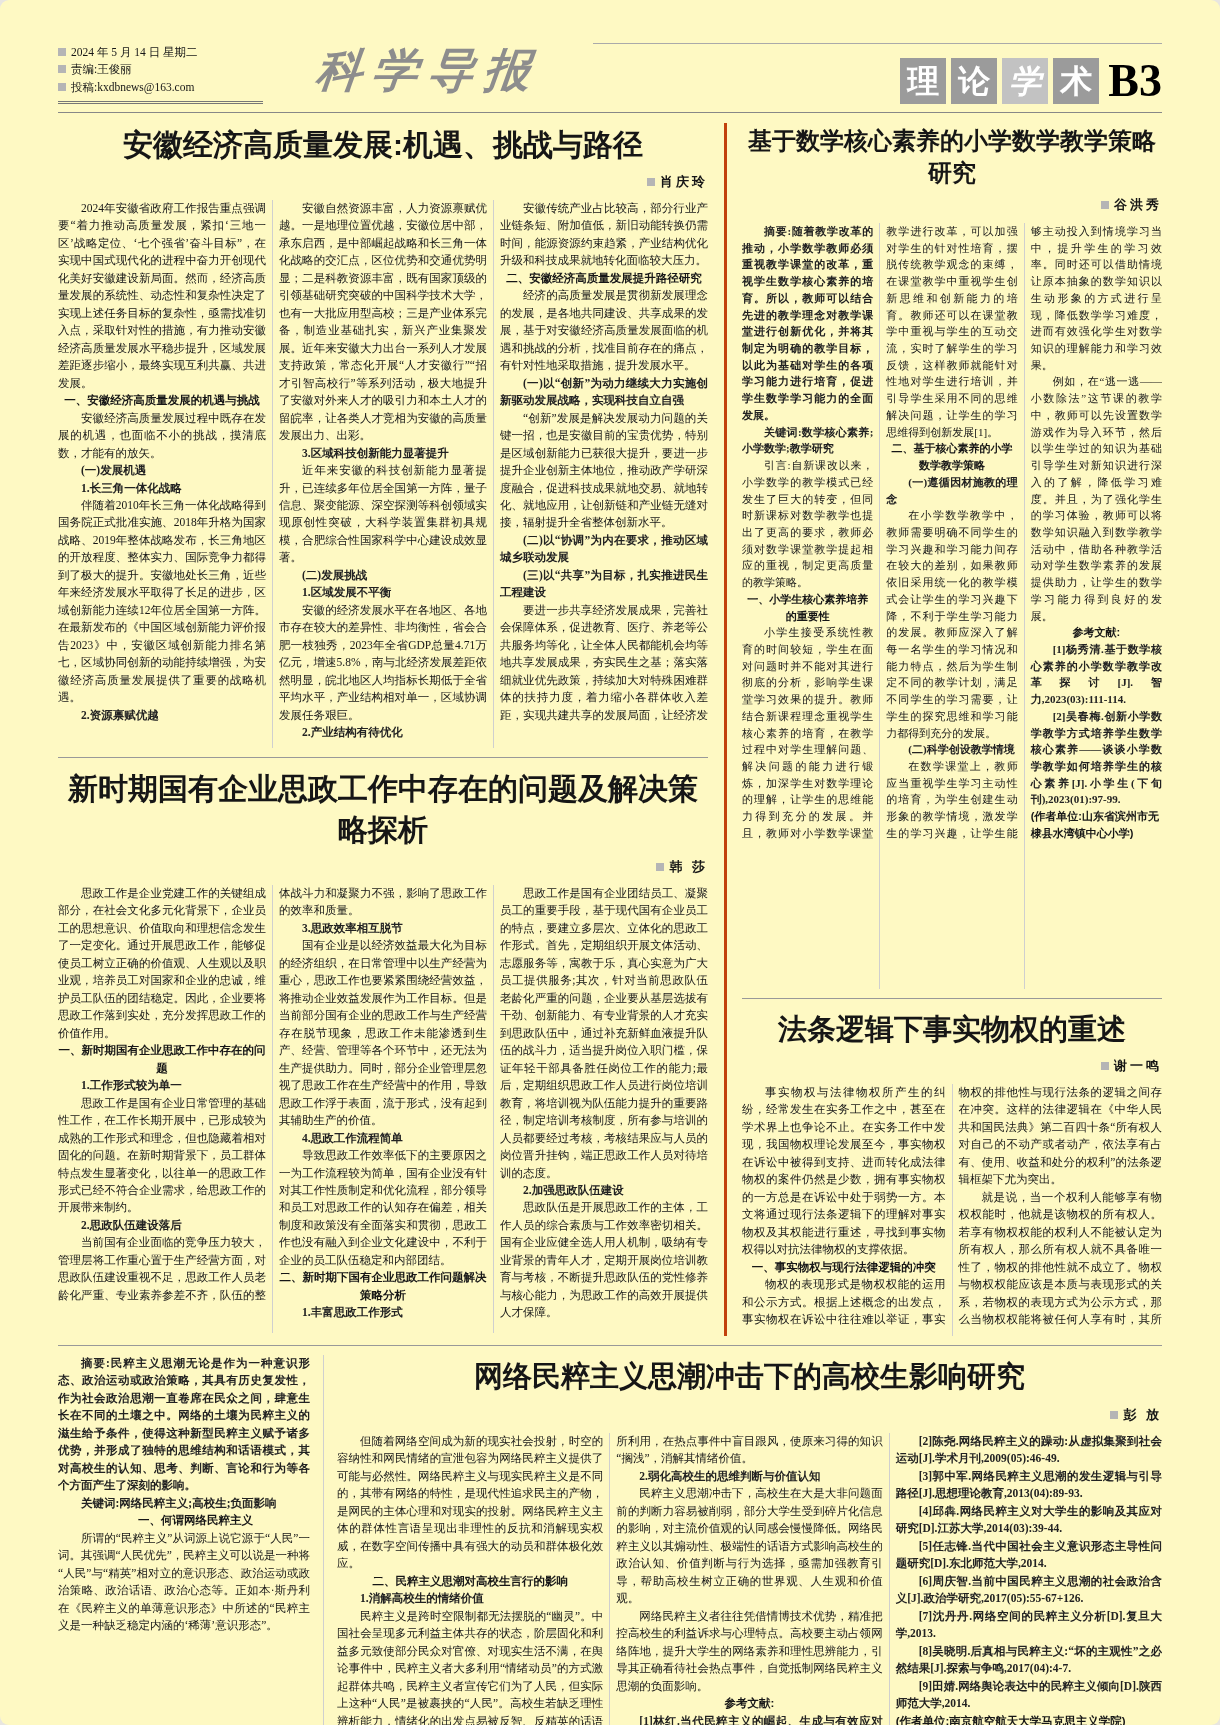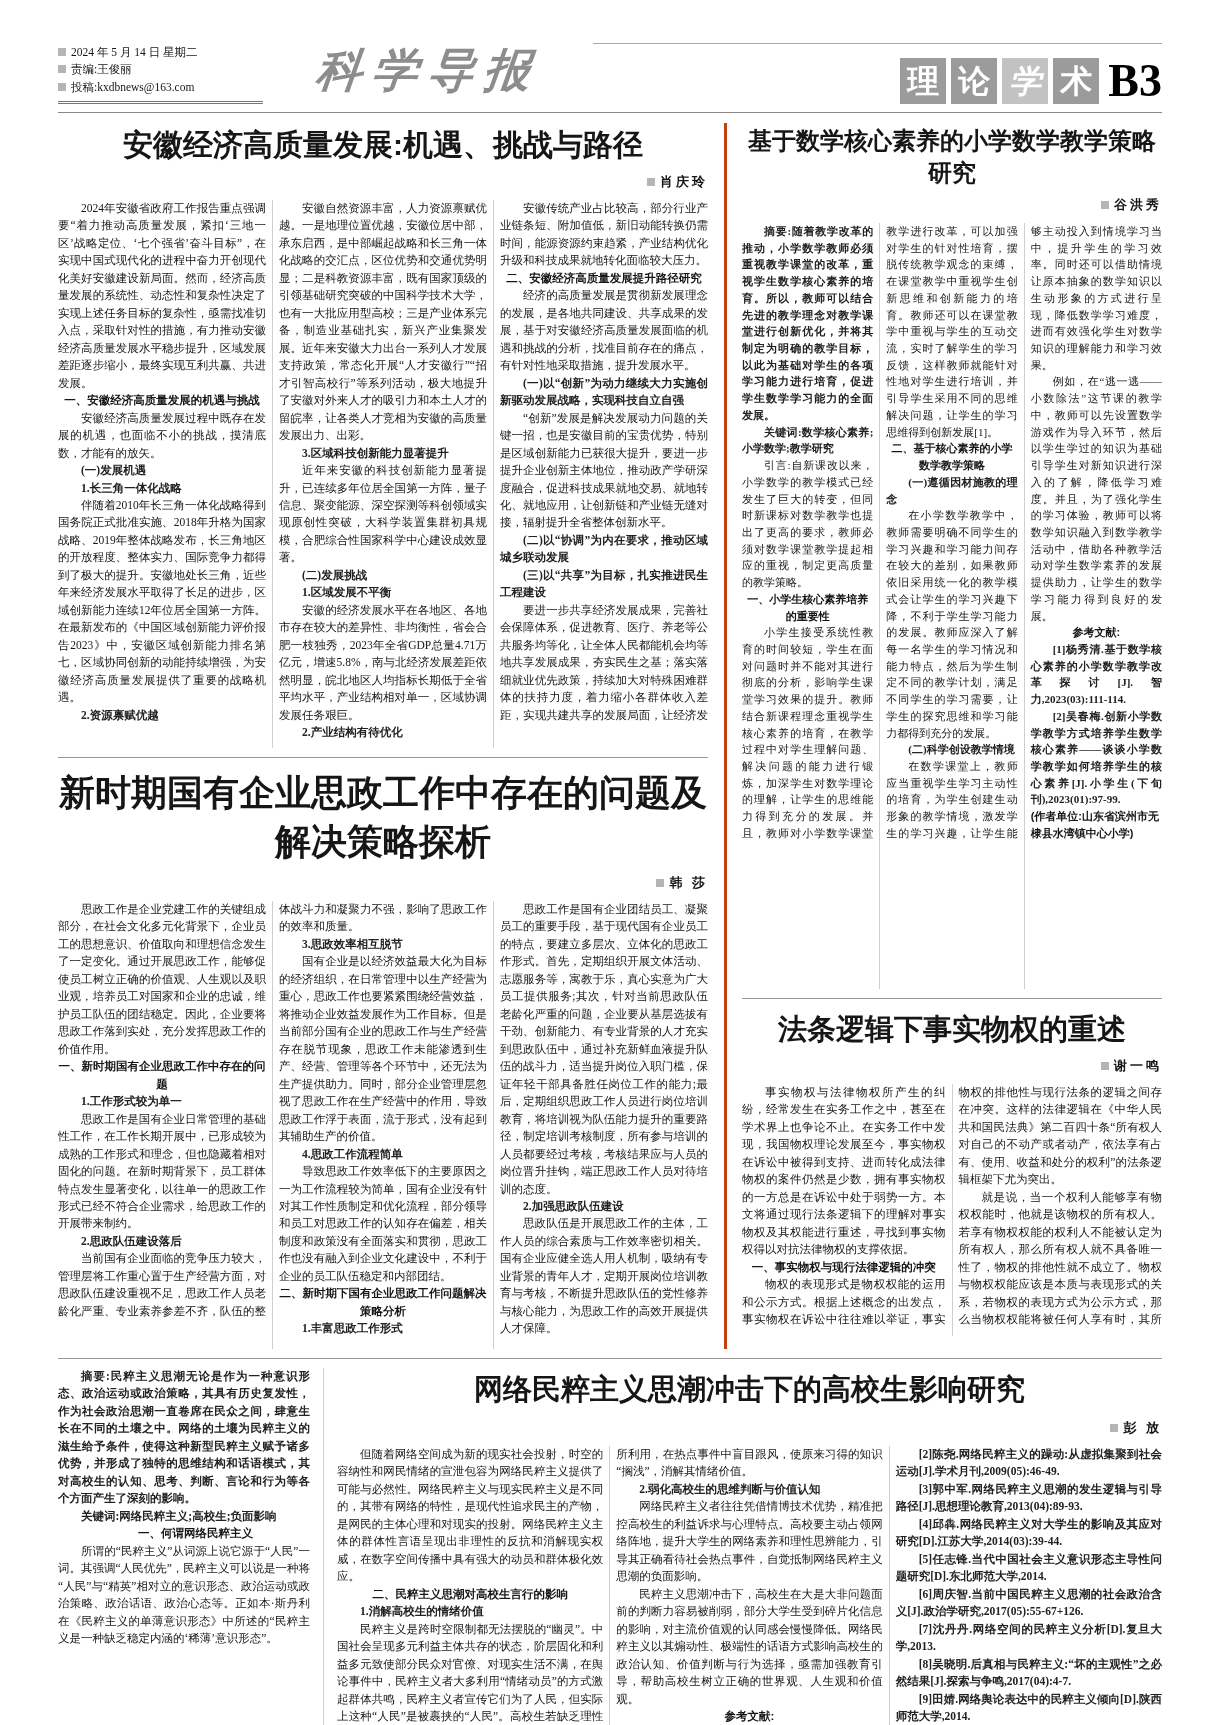--- a/index.html
+++ b/index.html
@@ -1,18 +1,18 @@
 <!DOCTYPE html>
 <html lang="zh"><head>
 <meta charset="utf-8">
 <style>
   html,body{margin:0;padding:0;background:#e8e6e0;}
-  .page{position:relative;width:1220px;height:1725px;margin:0 auto;background:#ffffff;
+  .page{position:relative;width:1220px;height:1725px;margin:0 auto;background:#fef9c3;
         box-sizing:border-box;padding:26px 58px 28px;color:#161616;
-        font-family:"Liberation Serif",serif;}
+        font-family:"Liberation Serif",serif;border-radius:9px;}
   
   .mast{display:flex;align-items:flex-end;height:78px;}
   .mast-info{width:205px;border-bottom:3px double #777;padding-bottom:4px;}
   .mast-info div{font-size:11.5px;line-height:1.55;white-space:nowrap;}
   .sq{display:inline-block;width:8px;height:8px;background:#b5b5b5;margin-right:5px;}
   .logo{flex:0 0 330px;text-align:center;font-family:"DejaVu Serif",serif;
         font-size:46px;font-weight:bold;font-style:italic;color:#8d8d8d;
         letter-spacing:10px;transform:skewX(-6deg);padding-bottom:2px;}
   .mast-right{flex:1;display:flex;justify-content:flex-end;align-items:flex-end;gap:5px;
               border-top:1px solid #aaa;padding-top:14px;}
@@ -25,21 +25,21 @@
   .mast-rule{border:none;border-top:1px solid #888;margin:8px 0 10px;}
   
   .main{display:grid;grid-template-columns:650px 1fr;column-gap:16px;}
   .rcol{border-left:3px solid #c2410c;padding-left:15px;}
   .art{overflow:hidden;}
   .hrule{border:none;border-top:1px solid #999;margin:9px 0;}
   
   .t1{font-family:"Liberation Sans",sans-serif;font-weight:bold;text-align:center;margin:2px 0;}
   .t-anhui{font-size:30px;text-align:center;}
   .t-math{font-size:24px;}
-  .t-sizheng{font-size:36px;text-align:center;}
+  .t-sizheng{font-size:30px;text-align:center;}
   .t-fatiao{font-size:29px;}
   .t-minzu{font-size:29px;}
   .byline{text-align:right;font-size:13px;font-weight:bold;margin:7px 0 9px;
           font-family:"Liberation Sans",sans-serif;letter-spacing:3px;}
   .cols{text-align:justify;font-size:11.5px;line-height:1.52;column-gap:13px;
         column-rule:1px solid #cfcfcf;overflow:hidden;}
   .c3{column-count:3;}
   .c2{column-count:2;}
   .cols p{margin:0;text-indent:2em;}
   p.h{text-indent:0;text-align:center;font-weight:bold;
@@ -190,22 +190,22 @@
     </div>
     <div class="minzu-right">
       <div class="t1 t-minzu">网络民粹主义思潮冲击下的高校生影响研究</div>
       <div class="byline"><span class="sq"></span><span>彭 放</span></div>
       <div class="cols c3 minzu-body">
         <p>但随着网络空间成为新的现实社会投射，时空的容纳性和网民情绪的宣泄包容为网络民粹主义提供了可能与必然性。网络民粹主义与现实民粹主义是不同的，其带有网络的特性，是现代性追求民主的产物，是网民的主体心理和对现实的投射。网络民粹主义主体的群体性言语呈现出非理性的反抗和消解现实权威，在数字空间传播中具有强大的动员和群体极化效应。</p>
         <p class="h">二、民粹主义思潮对高校生言行的影响</p>
         <p class="k">1.消解高校生的情绪价值</p>
         <p>民粹主义是跨时空限制都无法摆脱的“幽灵”。中国社会呈现多元利益主体共存的状态，阶层固化和利益多元致使部分民众对官僚、对现实生活不满，在舆论事件中，民粹主义者大多利用“情绪动员”的方式激起群体共鸣，民粹主义者宣传它们为了人民，但实际上这种“人民”是被裹挟的“人民”。高校生若缺乏理性辨析能力，情绪化的出发点易被反智、反精英的话语所利用，在热点事件中盲目跟风，使原来习得的知识“搁浅”，消解其情绪价值。</p>
         <p class="k">2.弱化高校生的思维判断与价值认知</p>
+        <p>民粹主义思潮冲击下，高校生在大是大非问题面前的判断力容易被削弱，部分大学生受到碎片化信息的影响，对主流价值观的认同感会慢慢降低。网络民粹主义以其煽动性、极端性的话语方式影响高校生的政治认知、价值判断与行为选择，亟需加强教育引导，帮助高校生树立正确的世界观、人生观和价值观。</p>
         <p>网络民粹主义者往往凭借情博技术优势，精准把控高校生的利益诉求与心理特点。高校要主动占领网络阵地，提升大学生的网络素养和理性思辨能力，引导其正确看待社会热点事件，自觉抵制网络民粹主义思潮的负面影响。</p>
-        <p>民粹主义思潮冲击下，高校生在大是大非问题面前的判断力容易被削弱，部分大学生受到碎片化信息的影响，对主流价值观的认同感会慢慢降低。网络民粹主义以其煽动性、极端性的话语方式影响高校生的政治认知、价值判断与行为选择，亟需加强教育引导，帮助高校生树立正确的世界观、人生观和价值观。</p>
         <p class="h">参考文献:</p>
         <p class="k">[1]林红.当代民粹主义的崛起、生成与有效应对[J].人民论坛·学术前沿,2019(17).</p>
         <p class="k">[2]陈尧.网络民粹主义的躁动:从虚拟集聚到社会运动[J].学术月刊,2009(05):46-49.</p>
         <p class="k">[3]郭中军.网络民粹主义思潮的发生逻辑与引导路径[J].思想理论教育,2013(04):89-93.</p>
         <p class="k">[4]邱犇.网络民粹主义对大学生的影响及其应对研究[D].江苏大学,2014(03):39-44.</p>
         <p class="k">[5]任志锋.当代中国社会主义意识形态主导性问题研究[D].东北师范大学,2014.</p>
         <p class="k">[6]周庆智.当前中国民粹主义思潮的社会政治含义[J].政治学研究,2017(05):55-67+126.</p>
         <p class="k">[7]沈丹丹.网络空间的民粹主义分析[D].复旦大学,2013.</p>
         <p class="k">[8]吴晓明.后真相与民粹主义:“坏的主观性”之必然结果[J].探索与争鸣,2017(04):4-7.</p>
         <p class="k">[9]田婧.网络舆论表达中的民粹主义倾向[D].陕西师范大学,2014.</p>

